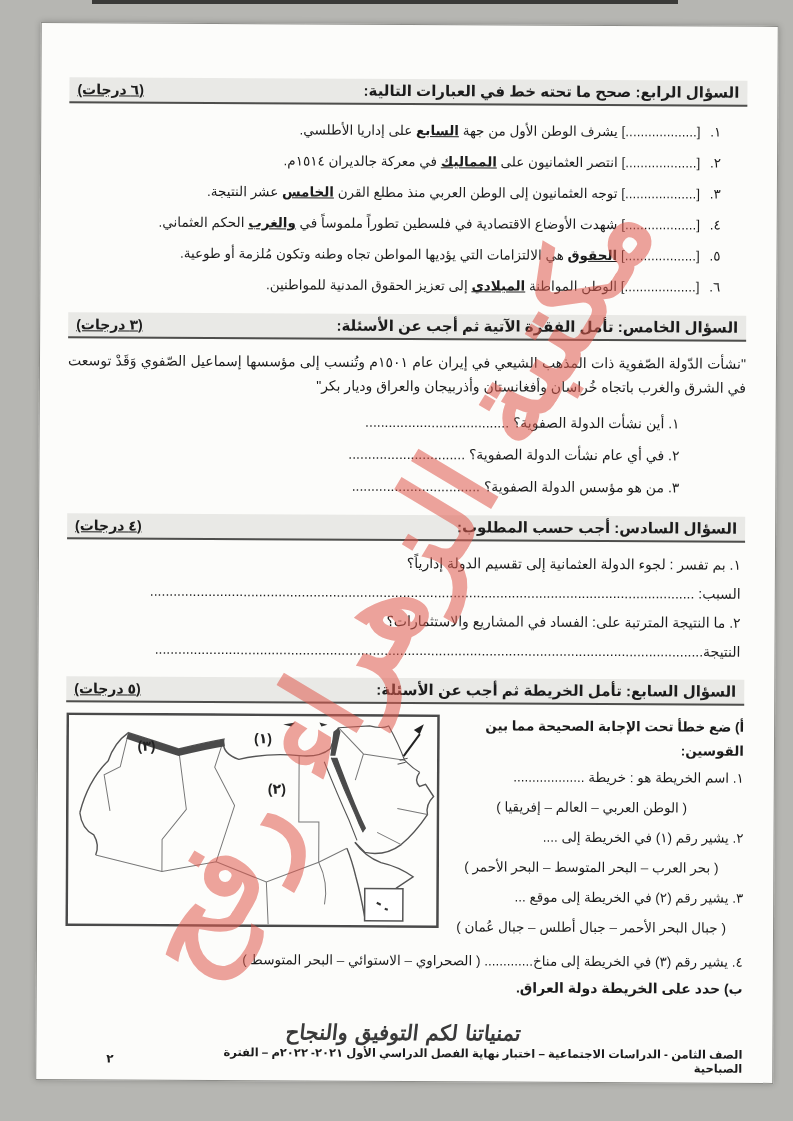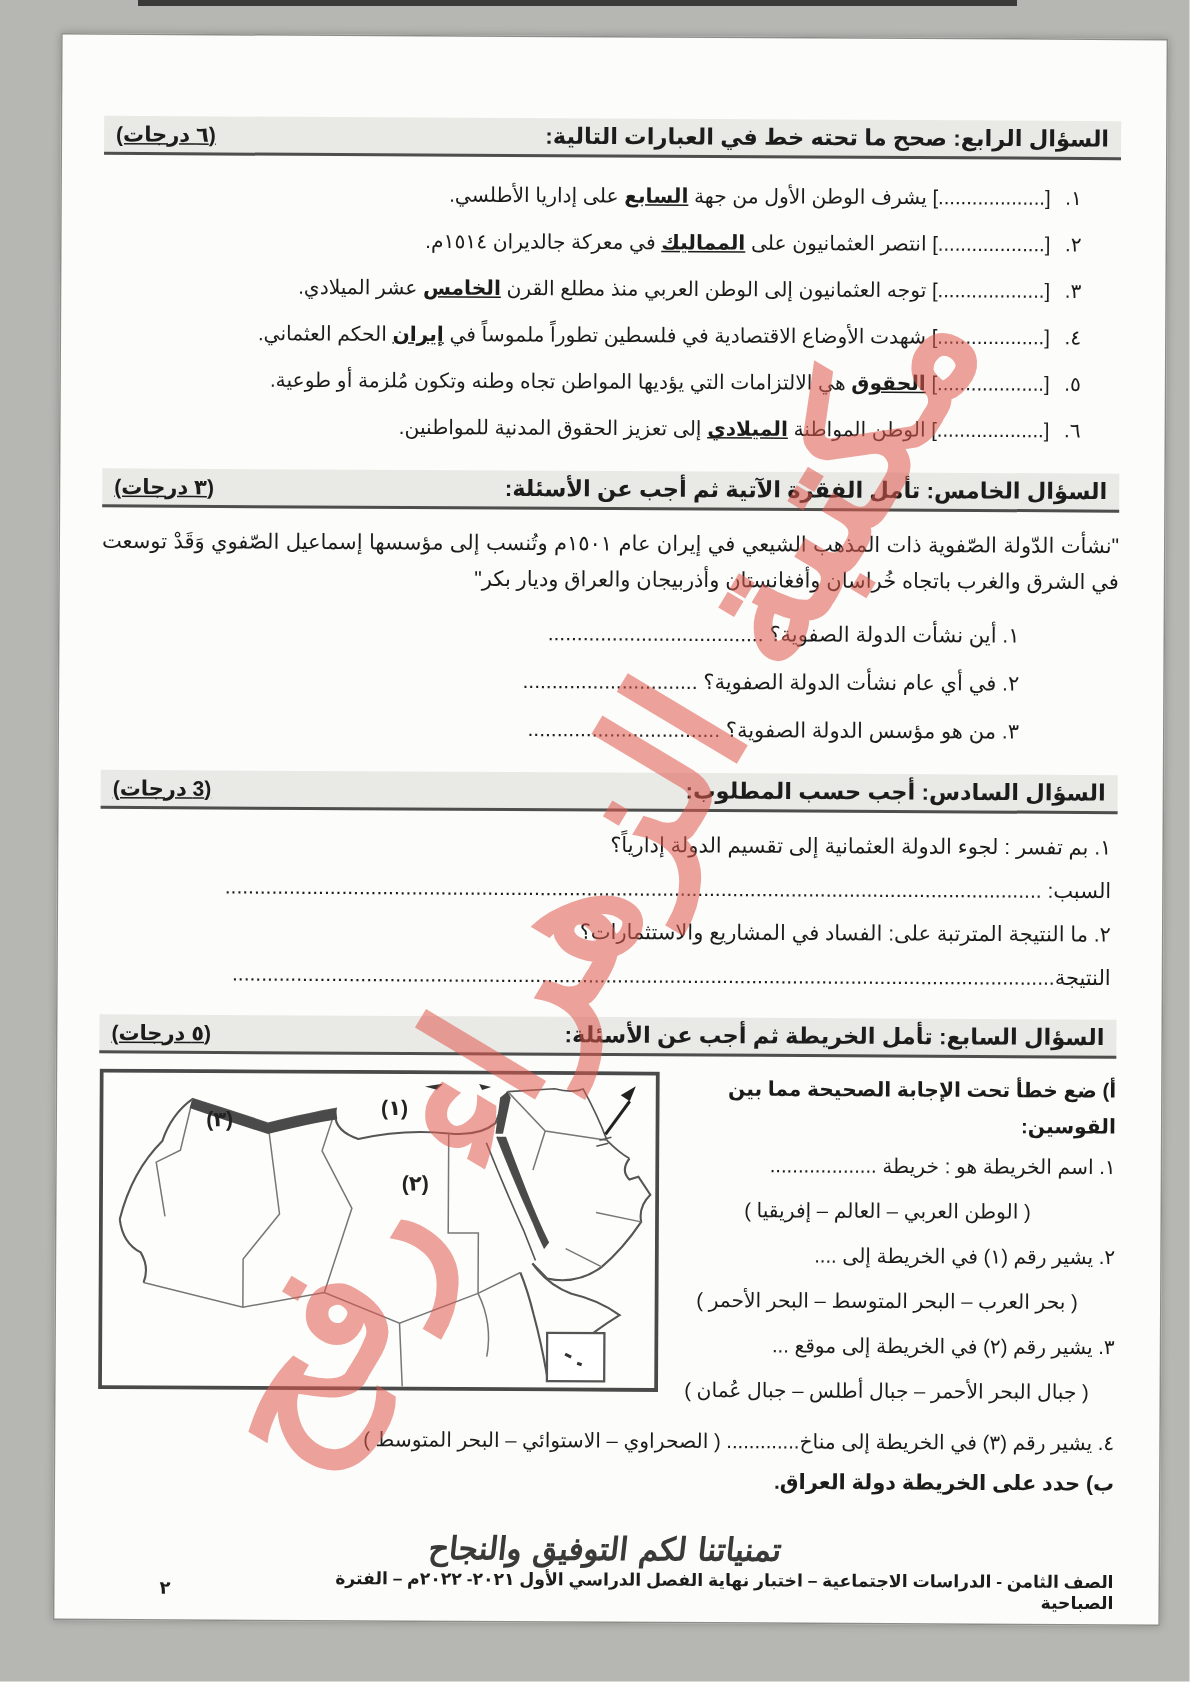--- a/index.html
+++ b/index.html
@@ -89,26 +89,26 @@
       <span>يشرف الوطن الأول من جهة </span><span class="ub">السابع</span><span> على إداريا الأطلسي.</span>
     </div>
     <div class="q4-item">
       <span class="num">٢.</span>
       <span class="bracket">[...................]</span>
       <span>انتصر العثمانيون على </span><span class="ub">المماليك</span><span> في معركة جالديران ١٥١٤م.</span>
     </div>
     <div class="q4-item">
       <span class="num">٣.</span>
       <span class="bracket">[...................]</span>
-      <span>توجه العثمانيون إلى الوطن العربي منذ مطلع القرن </span><span class="ub">الخامس</span><span> عشر الميلادي.</span>
+      <span>توجه العثمانيون إلى الوطن العربي منذ مطلع القرن </span><span class="ub">الخامس</span><span> عشر النتيجة.</span>
     </div>
     <div class="q4-item">
       <span class="num">٤.</span>
       <span class="bracket">[...................]</span>
-      <span>شهدت الأوضاع الاقتصادية في فلسطين تطوراً ملموساً في </span><span class="ub">إيران</span><span> الحكم العثماني.</span>
+      <span>شهدت الأوضاع الاقتصادية في فلسطين تطوراً ملموساً في </span><span class="ub">والغرب</span><span> الحكم العثماني.</span>
     </div>
     <div class="q4-item">
       <span class="num">٥.</span>
       <span class="bracket">[...................]</span>
       <span></span><span class="ub">الحقوق</span><span> هي الالتزامات التي يؤديها المواطن تجاه وطنه وتكون مُلزمة أو طوعية.</span>
     </div>
     <div class="q4-item">
       <span class="num">٦.</span>
       <span class="bracket">[...................]</span>
       <span>الوطن المواطنة </span><span class="ub">الميلادي</span><span> إلى تعزيز الحقوق المدنية للمواطنين.</span>
@@ -121,21 +121,21 @@
   </div>
   <p class="q5-par">"نشأت الدّولة الصّفوية ذات المذهب الشيعي في إيران عام ١٥٠١م وتُنسب إلى مؤسسها إسماعيل الصّفوي وَقَدْ توسعت في الشرق والغرب باتجاه خُراسان وأفغانستان وأذربيجان والعراق وديار بكر"</p>
   <div class="q5-items">
     <div class="q5-item">١. أين نشأت الدولة الصفوية؟ .....................................</div>
     <div class="q5-item">٢. في أي عام نشأت الدولة الصفوية؟ ..............................</div>
     <div class="q5-item">٣. من هو مؤسس الدولة الصفوية؟ .................................</div>
   </div>
 
   <div class="qbar sect">
     <span>السؤال السادس: أجب حسب المطلوب:</span>
-    <span class="marks">(3 درجات)</span>
+    <span class="marks">(٤ درجات)</span>
   </div>
   <div class="q6-lines">
     <div class="q6-line">١. بم تفسر : لجوء الدولة العثمانية إلى تقسيم الدولة إدارياً؟</div>
     <div class="q6-line">السبب: ............................................................................................................................................</div>
     <div class="q6-line">٢. ما النتيجة المترتبة على: الفساد في المشاريع والاستثمارات؟</div>
     <div class="q6-line">النتيجة.............................................................................................................................................</div>
   </div>
 
   <div class="qbar sect">
     <span>السؤال السابع: تأمل الخريطة ثم أجب عن الأسئلة:</span>

